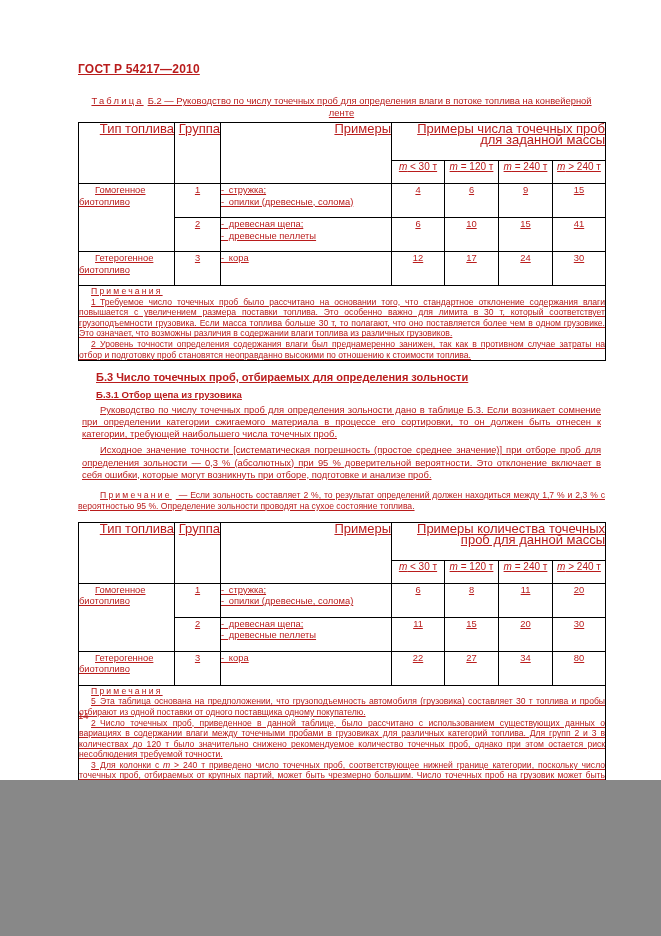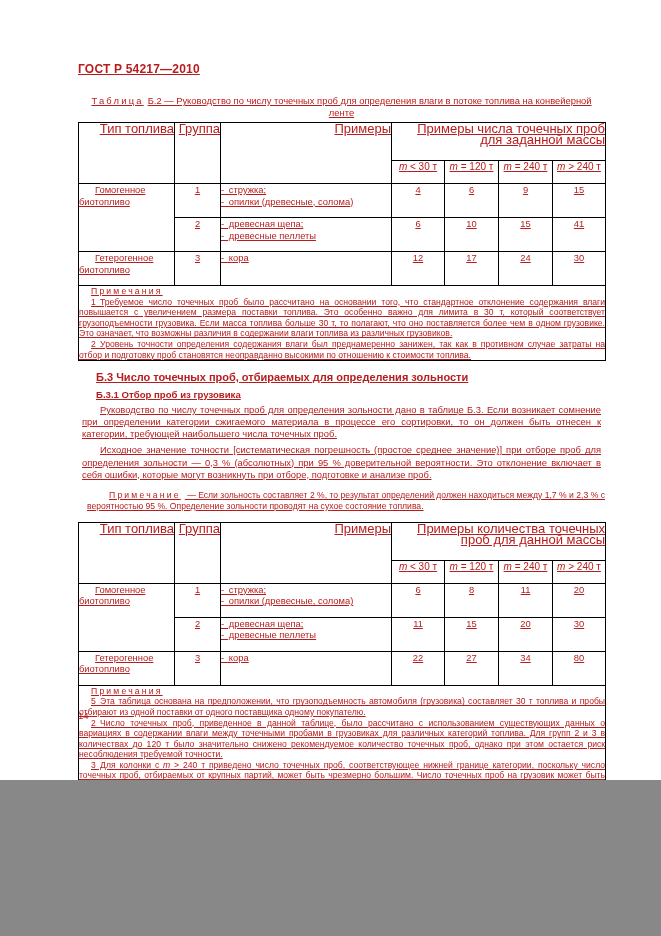--- a/index.html
+++ b/index.html
@@ -74,21 +74,21 @@
   .section-h2{
     font-size:9.6px;font-weight:bold;
     margin:6px 0 2px 0;padding-left:18px;
   }
   .body-p{
     font-size:9.4px;line-height:12.1px;
     margin:4px;text-indent:18px;text-align:justify;
   }
   .note-standalone{
     font-size:8.6px;line-height:11px;
-    margin:9px 0 10px 9px;text-indent:22px;text-align:justify;
+    margin:9px 0 10px 0;text-indent:22px;text-align:justify;
   }
   .page-num{
     position:absolute;left:78px;bottom:59px;
     font-size:9.6px;
   }
   i.mvar{font-style:italic;}
 </style>
 </head>
 <body>
 
@@ -161,21 +161,21 @@
       <td class="notes-cell" colspan="7">
         <div class="notes-title">Примечания</div>
         <p class="note-p">1 Требуемое число точечных проб было рассчитано на основании того, что стандартное отклонение содержания влаги повышается с увеличением размера поставки топлива. Это особенно важно для лимита в 30 т, который соответствует грузоподъемности грузовика. Если масса топлива больше 30 т, то полагают, что оно поставляется более чем в одном грузовике. Это означает, что возможны различия в содержании влаги топлива из различных грузовиков.</p>
         <p class="note-p">2 Уровень точности определения содержания влаги был преднамеренно занижен, так как в противном случае затраты на отбор и подготовку проб становятся неоправданно высокими по отношению к стоимости топлива.</p>
       </td>
     </tr>
   </tbody>
     </table>
 
   <div class="section-h">Б.3  Число точечных проб, отбираемых для определения зольности</div>
-  <div class="section-h2">Б.3.1  Отбор проб из грузовика</div>
+  <div class="section-h2">Б.3.1  Отбор щепа из грузовика</div>
   <p class="body-p">Руководство по числу точечных проб для определения зольности дано в таблице Б.3. Если возникает сомнение при определении категории сжигаемого материала в процессе его сортировки, то он должен быть отнесен к категории, требующей наибольшего числа точечных проб.</p>
   <p class="body-p">Исходное значение точности [систематическая погрешность (простое среднее значение)] при отборе проб для определения зольности — 0,3 % (абсолютных) при 95 % доверительной вероятности. Это отклонение включает в себя ошибки, которые могут возникнуть при отборе, подготовке и анализе проб.</p>
   <p class="note-standalone">
     <span class="sp-word">Примечание</span><span> — Если зольность составляет 2 %, то результат определений должен находиться между 1,7 % и 2,3 % с вероятностью 95 %. Определение зольности проводят на сухое состояние топлива.</span>
   </p>
 
 
   <table class="gost">
     <colgroup>
       <col style="width:96px">

